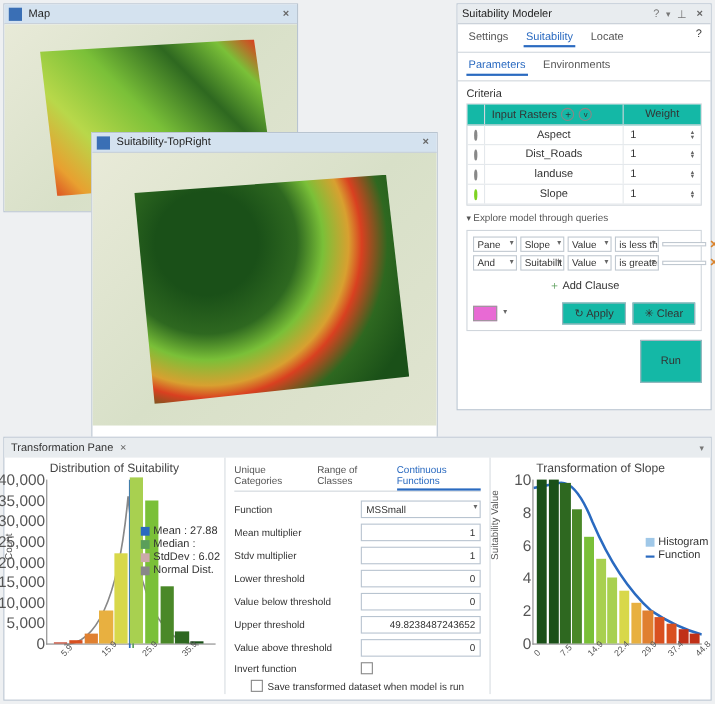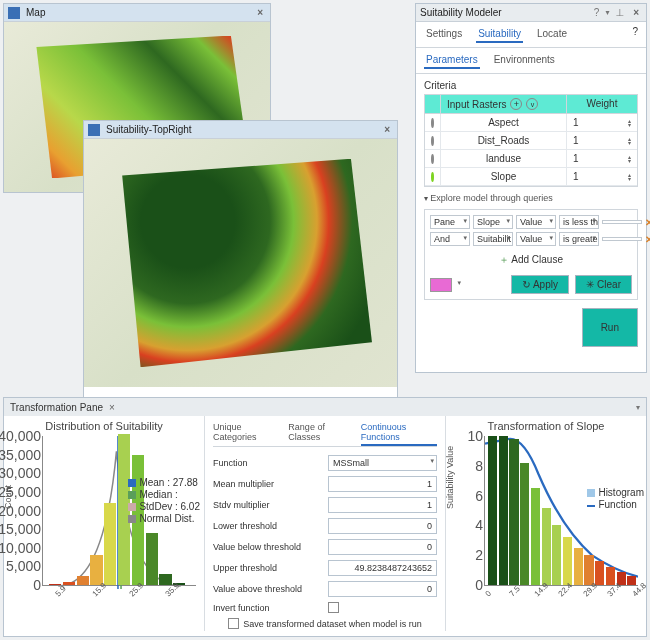--- a/index.html
+++ b/index.html
@@ -8,21 +8,21 @@
 .titlebar{background:#e8ecef;border-bottom:1px solid #c8d0d8;height:18px;display:flex;align-items:center;padding:0 4px;gap:6px}
 .titlebar.win{background:#d4e2ef}
 .titlebar .ico{width:12px;height:12px;background:#3a6fb5;display:inline-block}
 .titlebar .ttl{flex:1;color:#222}
 .titlebar .x{color:#666;cursor:pointer;font-weight:bold;padding:0 3px}
 .tabs,.subtabs{display:flex;gap:12px;padding:4px 8px;border-bottom:1px solid #d0d6dc}
 .tab,.subtab{cursor:pointer;padding:2px 2px;color:#555}
 .tab.active,.subtab.active{color:#2a6ac0;border-bottom:2px solid #2a6ac0}
 .sect{padding:6px 8px}
 .grid{border:1px solid #d0d6dc}
-.grid .hd{background:#5eead4;display:flex;border-bottom:1px solid #d0d6dc}
+.grid .hd{background:#14b8a6;display:flex;border-bottom:1px solid #d0d6dc}
 .grid .hd>div{padding:3px 6px;border-right:1px solid #d0d6dc}
 .grid .hd>div:last-child{border-right:none}
 .grid .row{display:flex;border-bottom:1px solid #e4e8ec}
 .grid .row>div{padding:3px 6px;border-right:1px solid #e4e8ec;display:flex;align-items:center}
 .grid .row>div:last-child{border-right:none}
 .dot{width:10px;height:10px;border-radius:50%;display:inline-block}
 .spin{display:flex;flex-direction:column;gap:0;margin-left:auto}
 .spin span{font-size:6px;line-height:4px;color:#666;cursor:pointer}
 .circ{border:1px solid #888;border-radius:50%;width:12px;height:12px;display:inline-flex;align-items:center;justify-content:center;font-size:9px;cursor:pointer}
 .disc{font-size:9px;color:#555;margin:6px 0;cursor:pointer}

